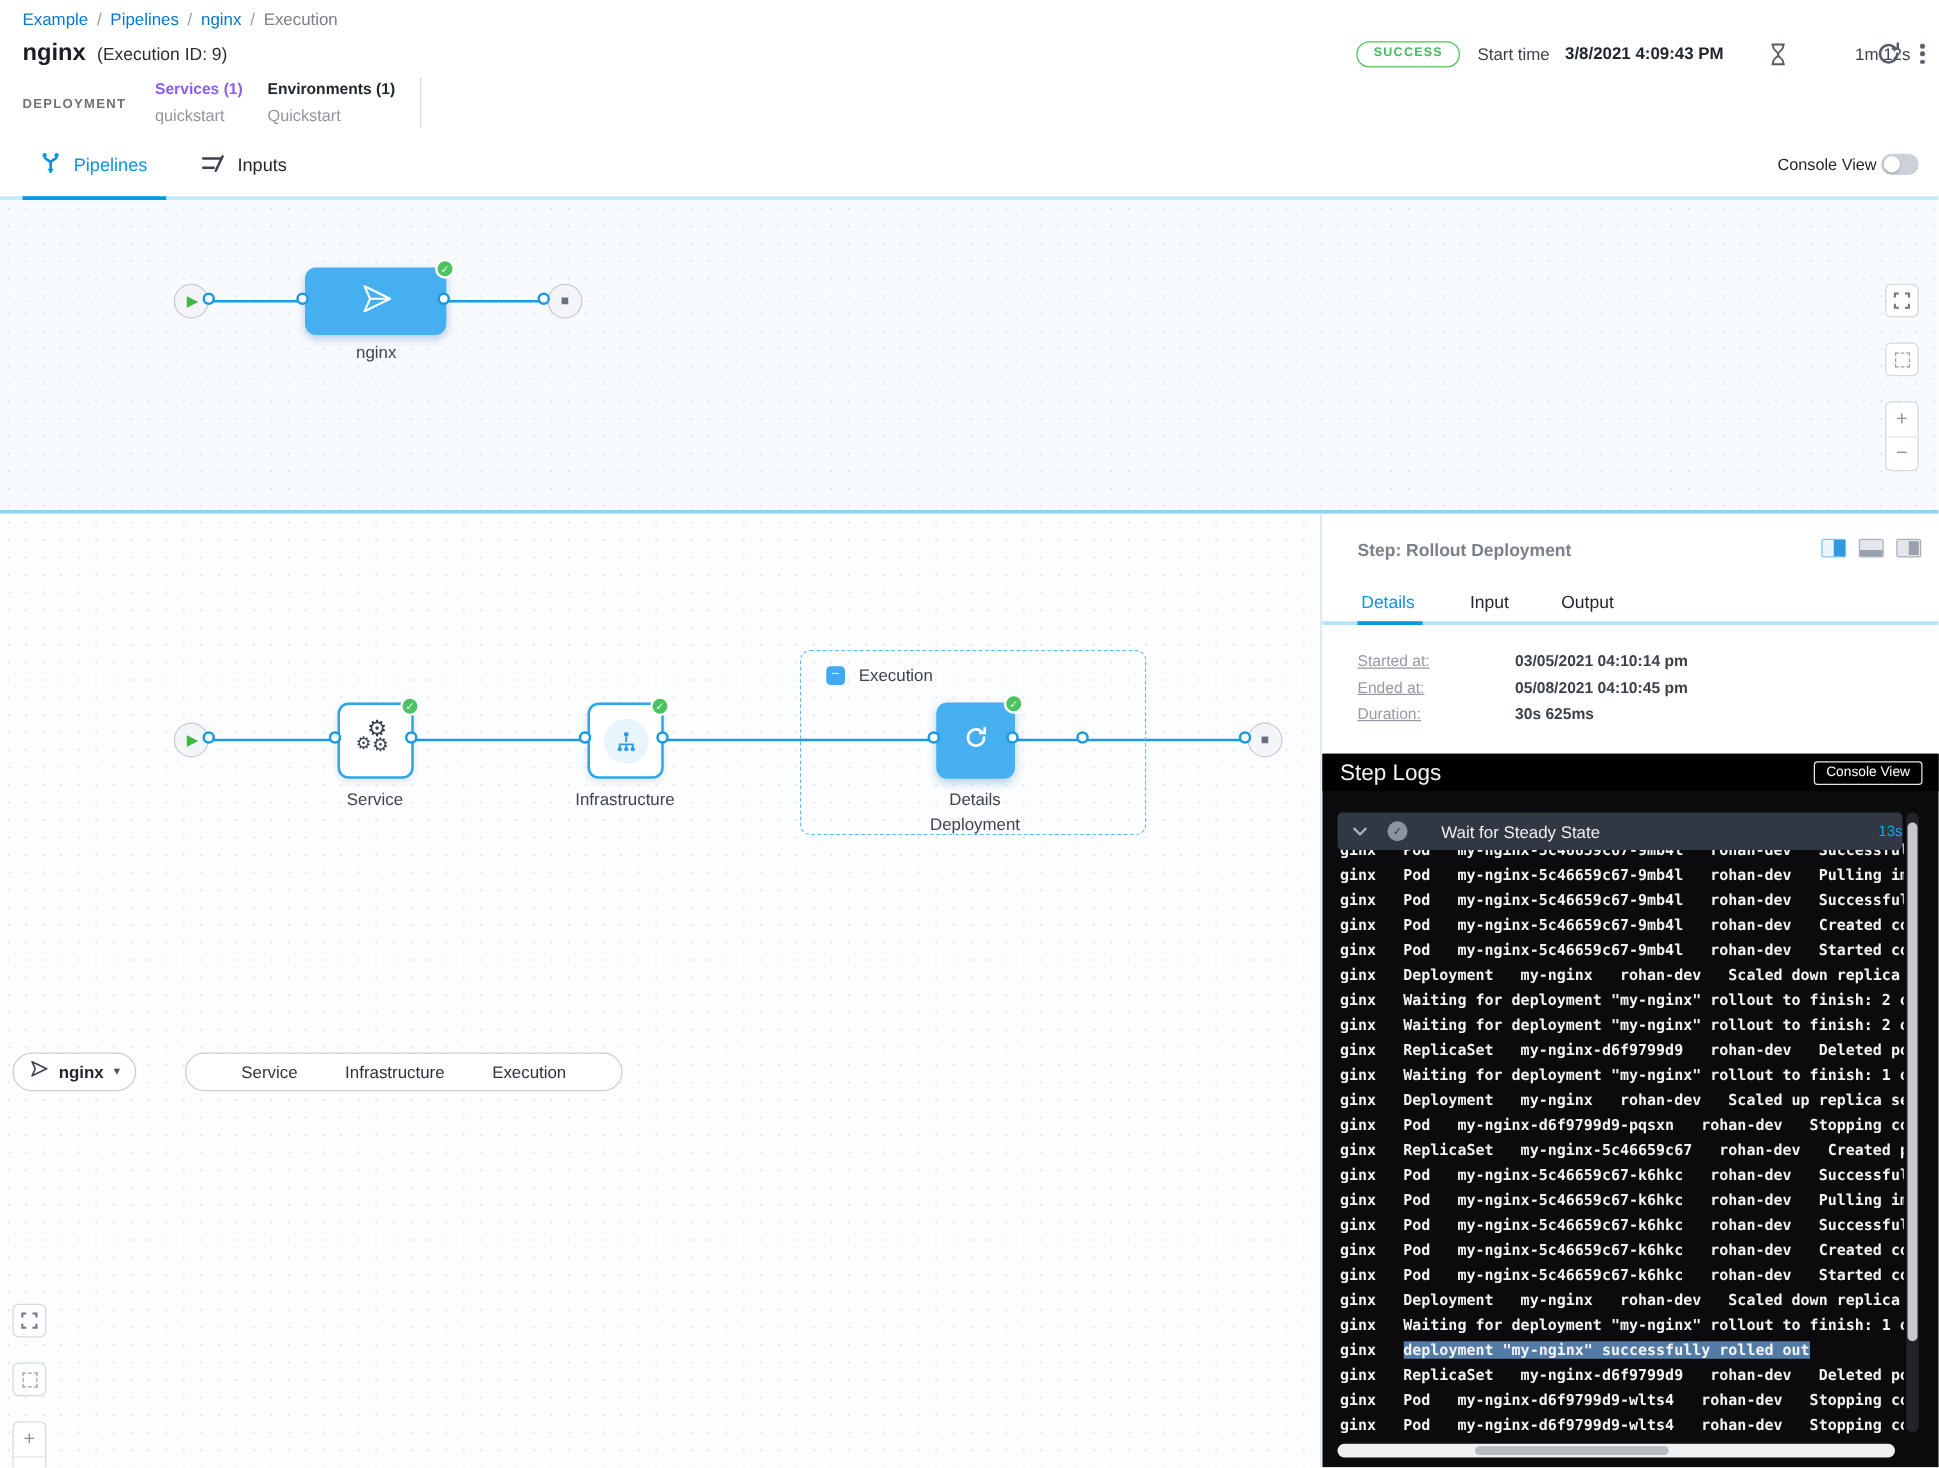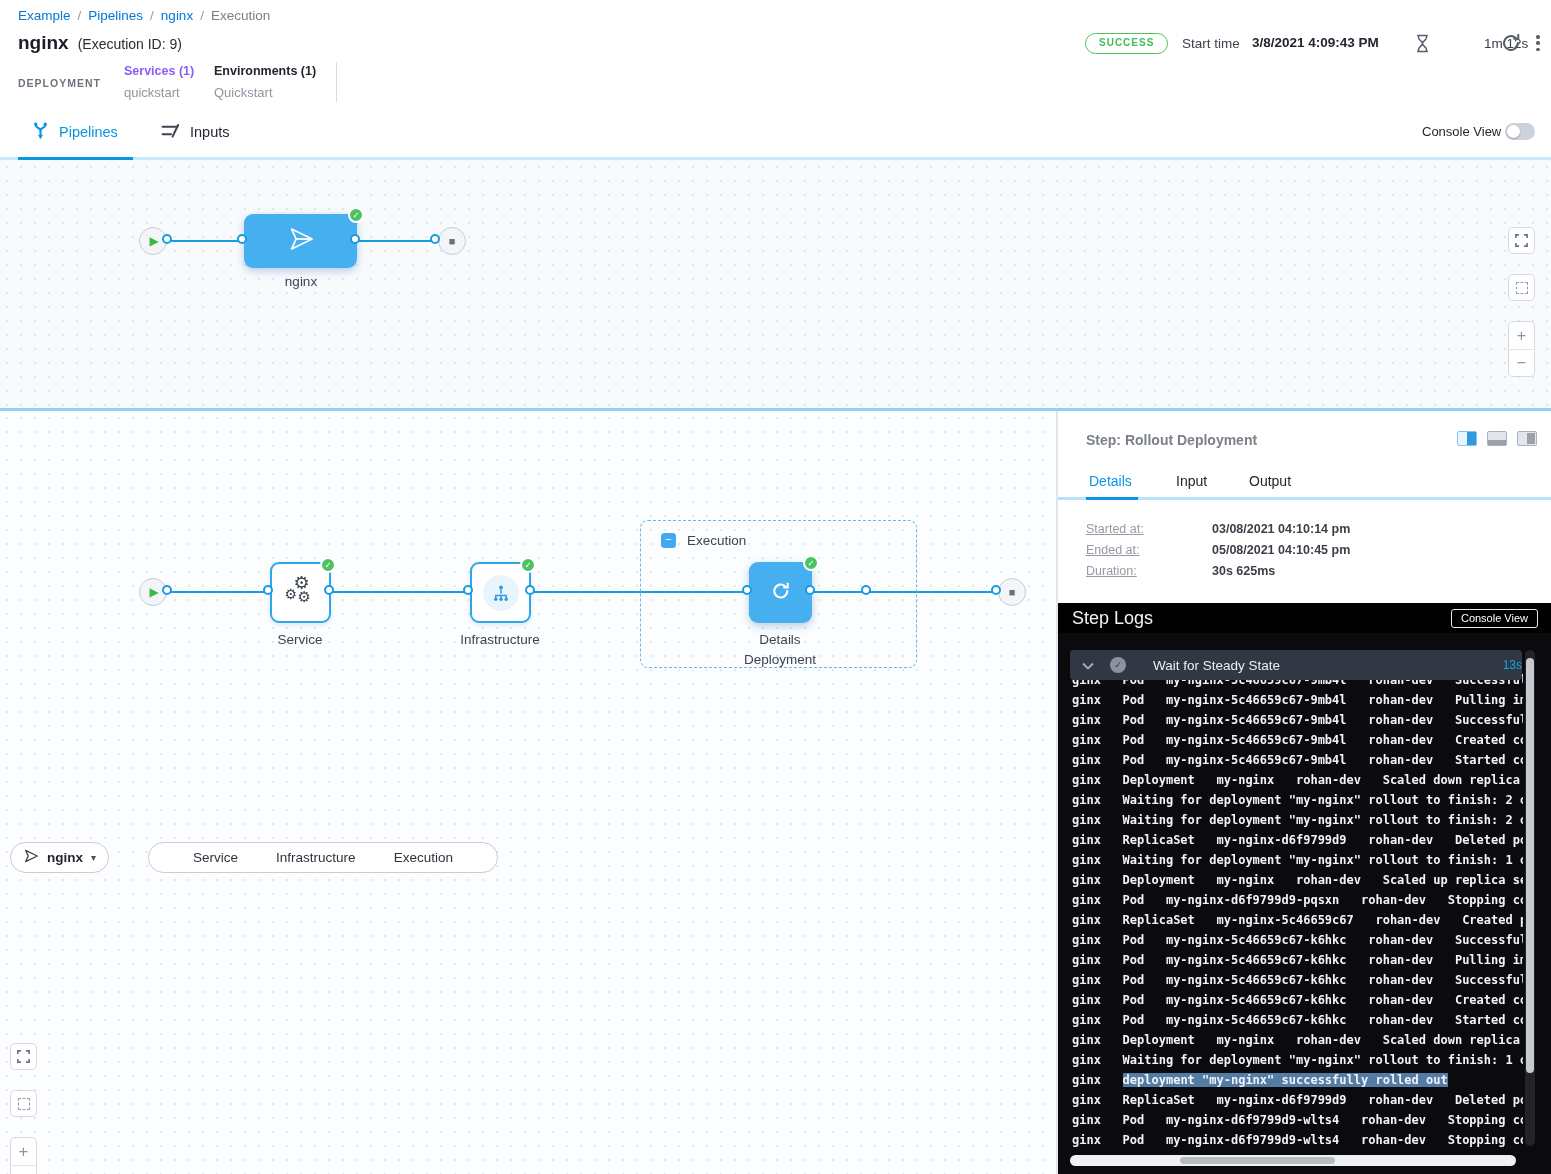--- a/index.html
+++ b/index.html
@@ -391,21 +391,21 @@
     <div class="panel-tabs">
       <span class="panel-tab active" style="left:31px;">Details</span>
       <span class="panel-tab" style="left:118px;">Input</span>
       <span class="panel-tab" style="left:191px;">Output</span>
     </div>
     <div class="panel-tab-base"></div>
     <div class="panel-tab-underline"></div>
 
     <div class="detail-row" style="top:111px;">
       <span class="detail-label">Started at:</span>
-      <span class="detail-value">03/08/2021 04:10:14 pm</span>
+      <span class="detail-value">03/05/2021 04:10:14 pm</span>
     </div>
     <div class="detail-row" style="top:132px;">
       <span class="detail-label">Ended at:</span>
       <span class="detail-value">05/08/2021 04:10:45 pm</span>
     </div>
     <div class="detail-row" style="top:153px;">
       <span class="detail-label">Duration:</span>
       <span class="detail-value">30s 625ms</span>
     </div>
 

